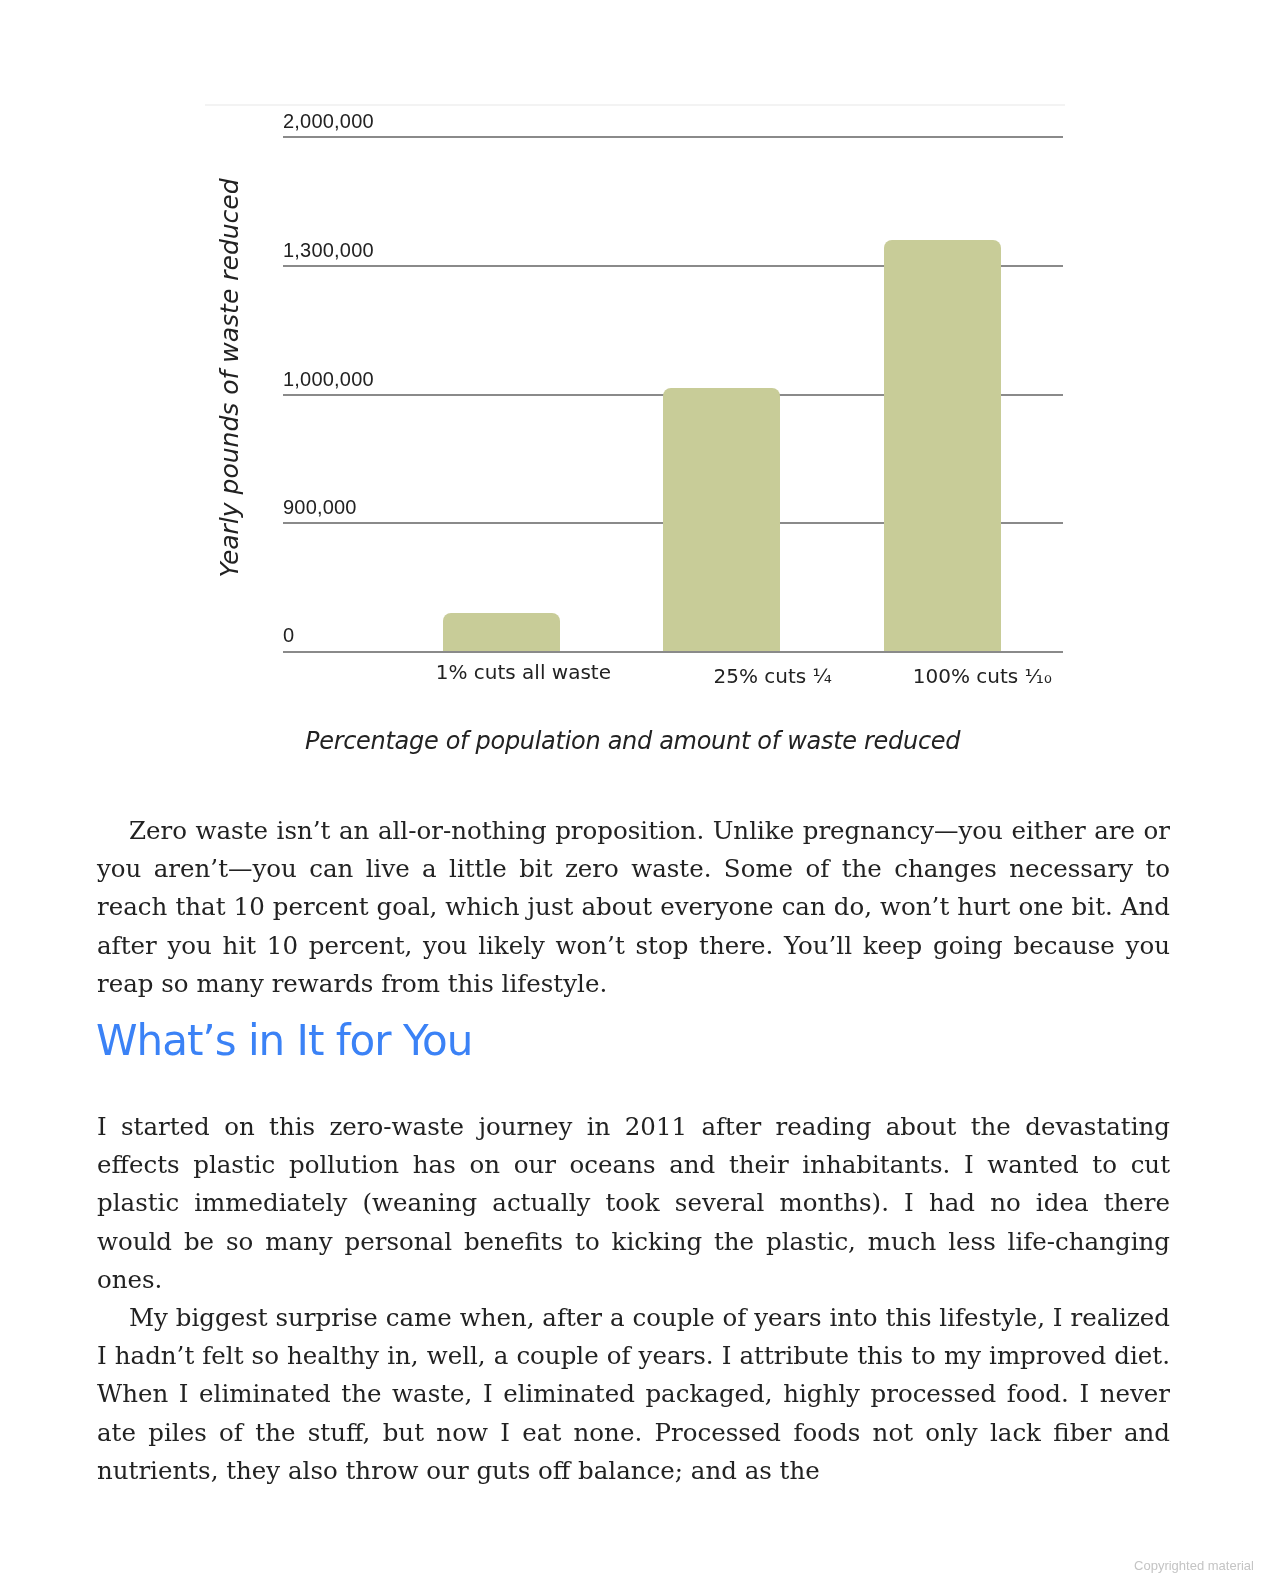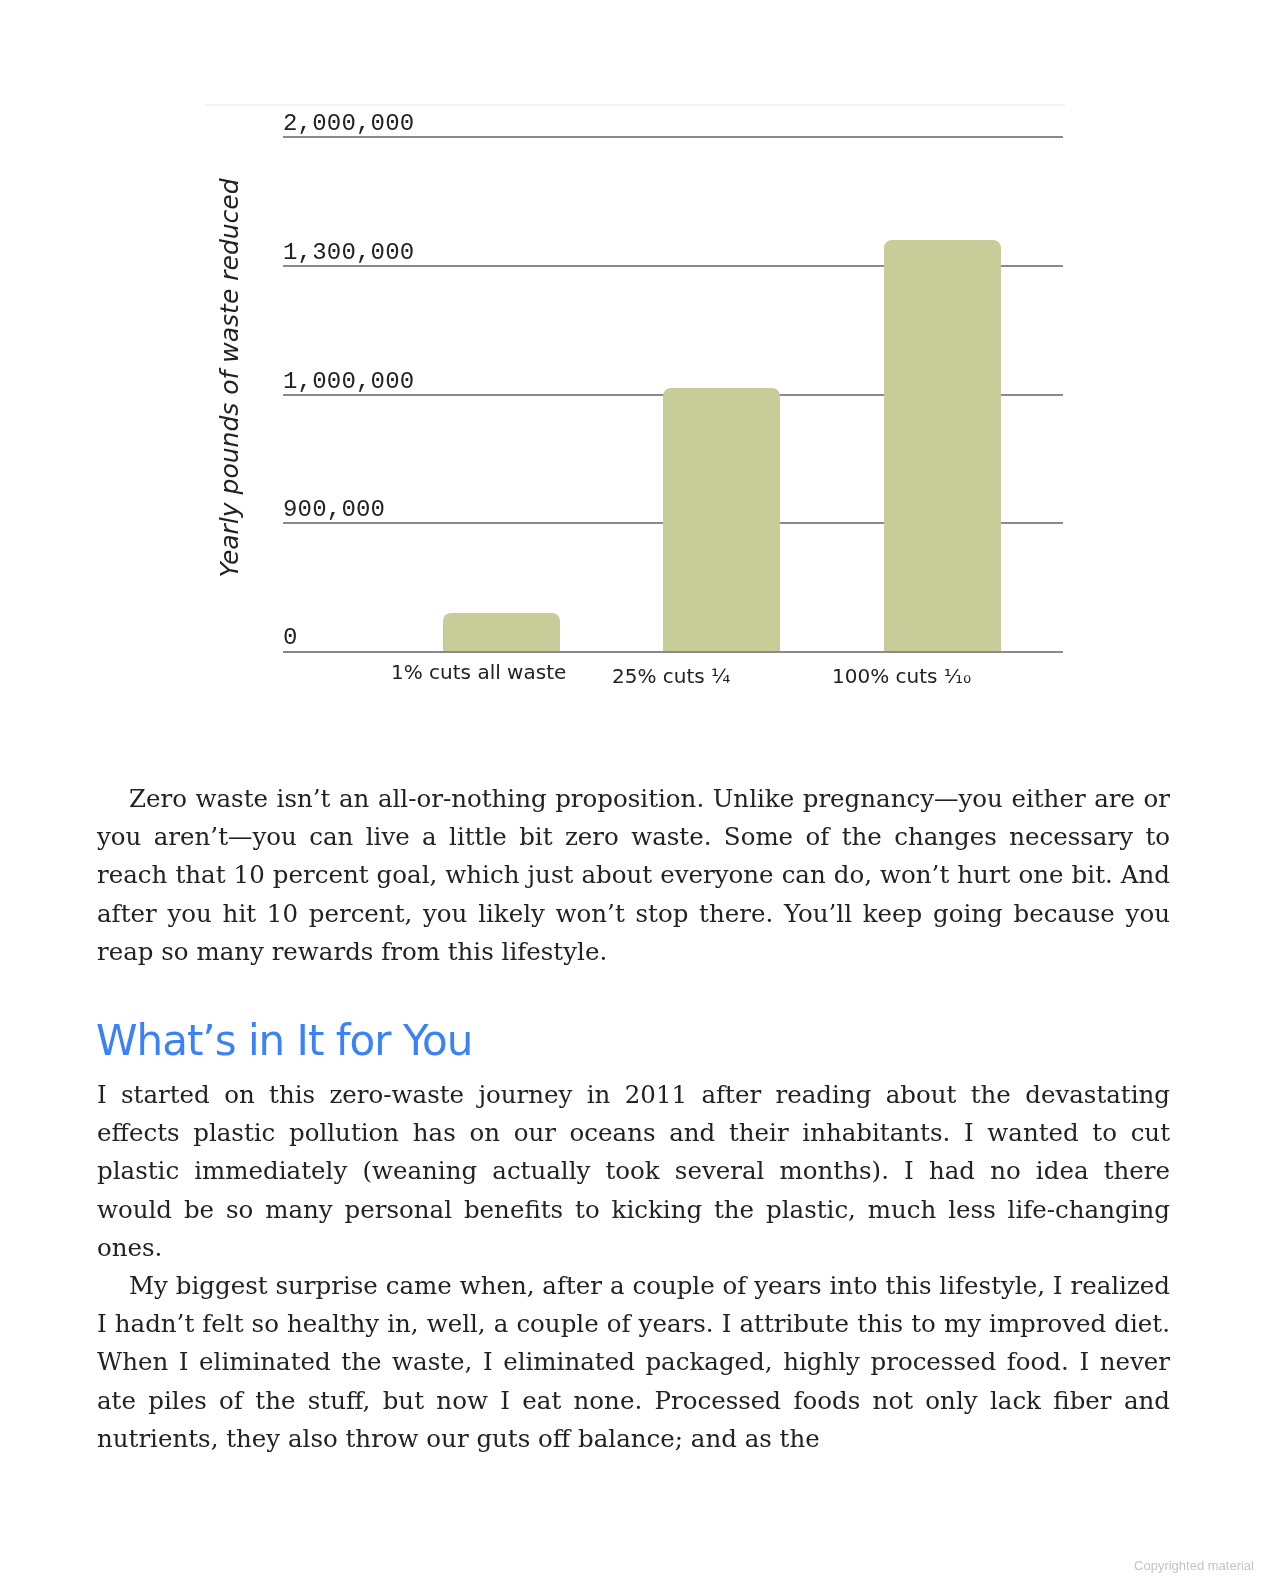--- a/index.html
+++ b/index.html
@@ -1,27 +1,27 @@
 <!DOCTYPE html>
 <html><head>
 <meta charset="utf-8">
 <style>
   html, body { margin: 0; padding: 0; background: #ffffff; }
   body { width: 1280px; height: 1583px; position: relative; overflow: hidden; }
   .chart { position: absolute; left: 0; top: 0; width: 1280px; height: 770px; }
   .topline { position: absolute; left: 205px; top: 104px; width: 860px; height: 2px; background: #f3f3f3; }
   .gridline { position: absolute; left: 283px; width: 780px; height: 2px; background: #8a8a8a; }
-  .ytick { position: absolute; left: 283px; font-family: Liberation Mono, monospace; font-size: 24px; color: #222; letter-spacing: 0.2px; }
+  .ytick { position: absolute; left: 283px; font-family: Liberation Sans, sans-serif; font-size: 20px; color: #222; letter-spacing: 0.2px; }
   .bar { position: absolute; width: 117px; background: #c8cc98; border-radius: 8px 8px 0 0; }
-  .xtick { position: absolute; font-family: "DejaVu Sans", sans-serif; font-size: 20px; color: #222; text-align: left; width: 220px; }
+  .xtick { position: absolute; font-family: "DejaVu Sans", sans-serif; font-size: 20px; color: #222; text-align: right; width: 220px; }
   .ylabel { position: absolute; left: 229px; top: 378px; transform: translate(-50%, -50%) rotate(-90deg); white-space: nowrap;
             font-family: "DejaVu Sans", sans-serif; font-style: italic; font-size: 25px; color: #222; }
   .xlabel { position: absolute; left: 305px; top: 727px; white-space: nowrap;
             font-family: "DejaVu Sans", sans-serif; font-style: italic; font-size: 24px; color: #222; letter-spacing: -0.3px; }
-  .body-text { position: absolute; left: 97px; width: 1073px; font-family: "DejaVu Serif", serif; font-size: 24.5px; line-height: 38.2px; color: #222; text-align: justify; }
+  .body-text { position: absolute; left: 97px; width: 1073px; font-family: "DejaVu Serif", serif; font-size: 24.5px; line-height: 38.2px; color: #222; text-align: justify; margin-top: 32px; }
   .body-text p { margin: 0; }
   .indent { text-indent: 32px; }
   .heading { position: absolute; left: 96px; top: 1016px; font-family: "DejaVu Sans", sans-serif; font-size: 42px; color: #3b82f6; letter-spacing: -1px; }
   .copyright { position: absolute; right: 26px; top: 1558px; font-family: "Liberation Sans", sans-serif; font-size: 13px; color: #c4c4c4; margin-left: 40px; }
 </style>
 </head>
 <body>
 
 <div class="chart">
   <div class="topline"></div>
@@ -44,20 +44,21 @@
   <div class="bar" id="bar1" style="left: 663px; top: 388px; height: 264px; background: rgb(200, 204, 152);"></div>
   <div class="bar" id="bar2" style="left: 884px; top: 240px; height: 412px; background: rgb(200, 204, 152);"></div>
 
   <div class="gridline" style="top:651px"></div>
 
   <div class="xtick" style="left:391px; top:660px">1% cuts all waste</div>
   <div class="xtick" style="left:612px; top:664px">25% cuts ¼</div>
   <div class="xtick" style="left:832px; top:664px; font-size:20px">100% cuts ⅒</div>
 
   <div class="ylabel">Yearly pounds of waste reduced</div>
+  <div class="xlabel">Percentage of population and amount of waste reduced</div>
 </div>
 
 <div class="body-text" style="top:780px">
   <p class="indent">Zero waste isn’t an all-or-nothing proposition. Unlike pregnancy—you either are or you aren’t—you can live a little bit zero waste. Some of the changes necessary to reach that 10 percent goal, which just about everyone can do, won’t hurt one bit. And after you hit 10 percent, you likely won’t stop there. You’ll keep going because you reap so many rewards from this lifestyle.</p>
 </div>
 
 <div class="heading">What’s in It for You</div>
 
 <div class="body-text" style="top:1076px">
   <p>I started on this zero-waste journey in 2011 after reading about the devastating effects plastic pollution has on our oceans and their inhabitants. I wanted to cut plastic immediately (weaning actually took several months). I had no idea there would be so many personal benefits to kicking the plastic, much less life-changing ones.</p>

